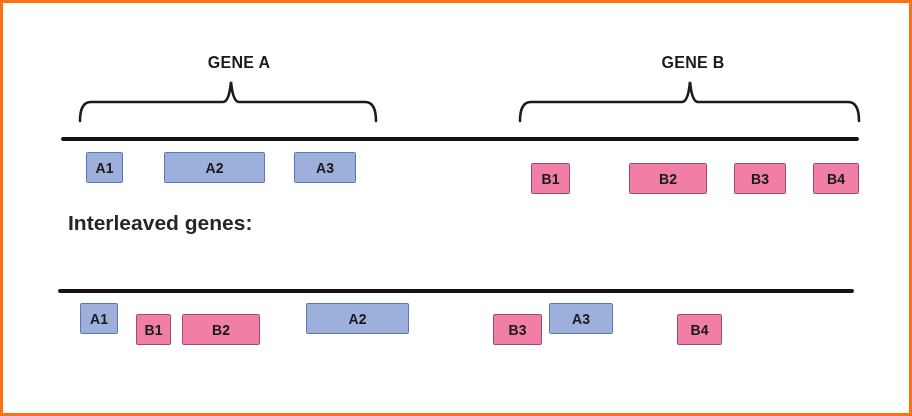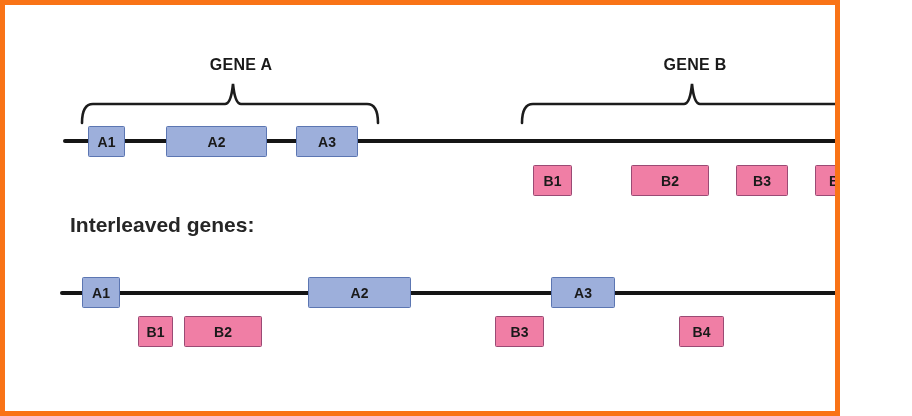--- a/index.html
+++ b/index.html
@@ -3,26 +3,26 @@
 <meta charset="utf-8">
 <style>
   html, body {
     margin: 0;
     padding: 0;
     background: #ffffff;
     font-family: "Liberation Sans", sans-serif;
   }
   .stage {
     position: relative;
-    width: 840px;
+    width: 912px;
     height: 416px;
     background: var(--bg, #ffffff);
     overflow: hidden;
     box-sizing: border-box;
-    border: 5px solid #f97316;
+    border: 3px solid #f97316;
   }
   .braces-layer {
     position: absolute;
     left: 0; top: 0;
     width: 912px; height: 416px;
     pointer-events: none;
   }
   .gene-label {
     position: absolute;
     transform: translateX(-50%);
@@ -54,20 +54,21 @@
     justify-content: center;
     font-size: 14px;
     font-weight: 700;
     color: var(--text, #1a1a1a);
     border-radius: 1.5px;
     box-sizing: border-box;
   }
   .exon.gene-a {
     background: var(--gene-a-fill, #9DAFDB);
     border: 1.6px solid var(--gene-a-border, #5C76B2);
+    margin-top: 28px;
   }
   .exon.gene-b {
     background: var(--gene-b-fill, #F07EA5);
     border: 1.6px solid var(--gene-b-border, #9A4A74);
     margin-top: 39px;
   }
 </style>
 </head>
 <body>
 

